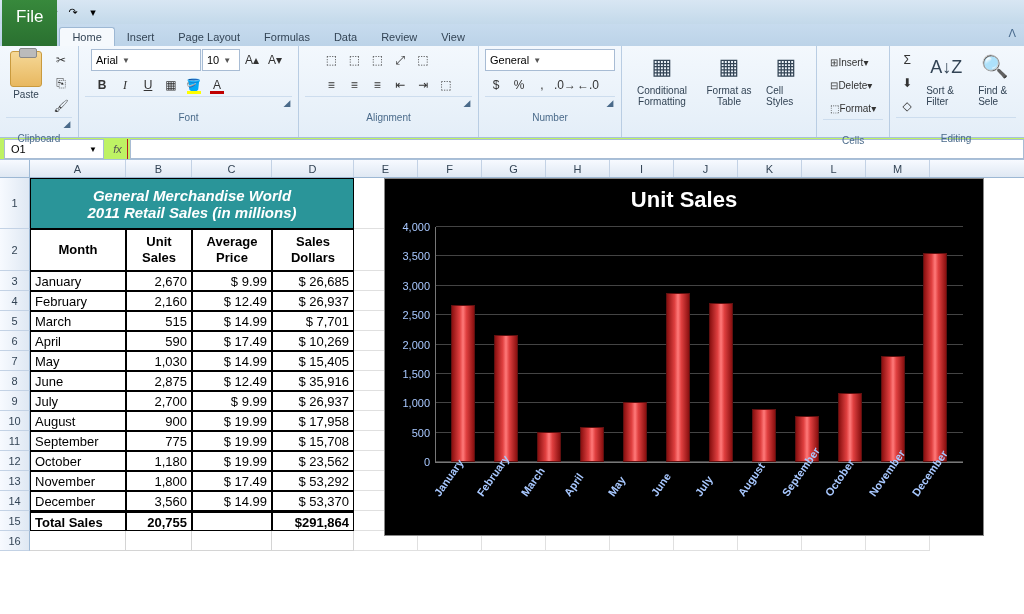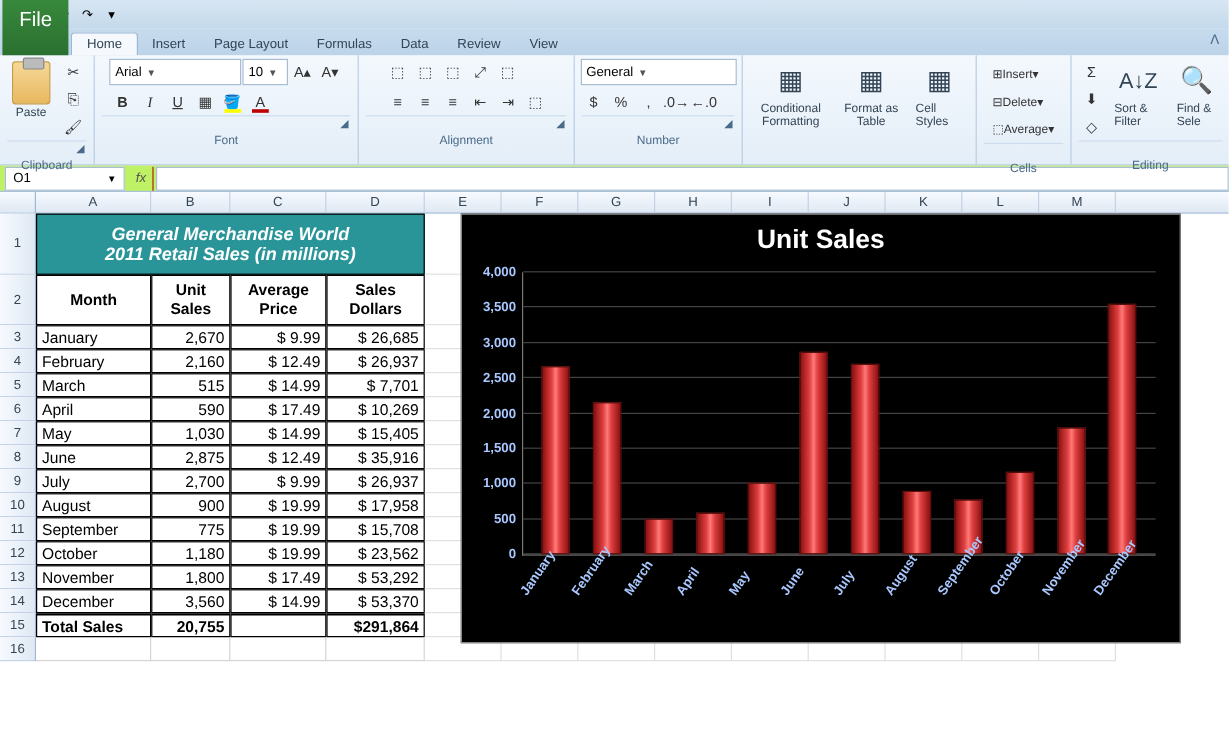--- a/index.html
+++ b/index.html
@@ -61,21 +61,21 @@
 .hdr-cell{font-weight:bold;text-align:center;border:1px solid #000;display:flex;align-items:center;justify-content:center;white-space:normal;line-height:1.2}
 .data-cell{border:1px solid #000;font-family:Arial,sans-serif;font-size:13px}
 .num{text-align:right}
 .total-row .data-cell{font-weight:bold;border-top:2px solid #000}
 
 
 .chart{position:absolute;left:384px;top:18px;width:600px;height:358px;background:#000;border:1px solid #888}
 .chart-title{color:#fff;text-align:center;font-size:22px;font-weight:bold;padding:8px 0 4px}
 .plot{position:absolute;left:50px;top:48px;right:20px;bottom:72px;border-left:1px solid #777;border-bottom:1px solid #777}
 .gridline{position:absolute;left:0;right:0;border-top:1px solid #444}
-.ylab{position:absolute;right:100%;color:#a8c8ff;font-size:11px;font-weight:bold;transform:translateY(-50%);padding-right:6px}
+.ylab{position:absolute;right:100%;color:#a8c8ff;font-size:11px;font-weight:normal;transform:translateY(-50%);padding-right:6px}
 .bars{position:absolute;left:6px;right:6px;top:0;bottom:0;display:flex;align-items:flex-end;justify-content:space-around}
 .bar{width:24px;background:linear-gradient(90deg,#8a1010 0%,#e04040 35%,#ff7a7a 50%,#e04040 65%,#8a1010 100%);border:1px solid #601010}
 .xlabels{position:absolute;left:56px;right:20px;bottom:6px;height:60px;display:flex;justify-content:space-around}
 .xlab{color:#a8c8ff;font-size:11px;font-weight:bold;transform:rotate(-55deg);transform-origin:center;white-space:nowrap;width:24px}
 
 .clipboard-ico{width:32px;height:36px;background:linear-gradient(#f5d897,#e8b860);border:1px solid #c99a3e;border-radius:3px;position:relative}
 .clipboard-ico:before{content:'';position:absolute;top:-4px;left:8px;width:16px;height:8px;background:#bbb;border:1px solid #888;border-radius:2px}
 </style>
 </head>
 <body>
@@ -196,21 +196,21 @@
           <div class="ico">▦</div>
           <span style="white-space:normal;width:40px;text-align:left">Cell Styles</span>
         </div>
     </div>
   </div>
 
   <div class="group">
     <div class="group-body" style="flex-direction:column;gap:1px;padding-top:2px">
       <span class="small-btn" style="width:auto;padding:0 6px;font-size:10px">⊞ <span>Insert</span> ▾</span>
       <span class="small-btn" style="width:auto;padding:0 6px;font-size:10px">⊟ <span>Delete</span> ▾</span>
-      <span class="small-btn" style="width:auto;padding:0 6px;font-size:10px">⬚ <span>Average</span> ▾</span>
+      <span class="small-btn" style="width:auto;padding:0 6px;font-size:10px">⬚ <span>Format</span> ▾</span>
     </div>
     <div class="group-label">Cells</div>
   </div>
 
   <div class="group" style="border-right:none">
     <div class="group-body">
       <div style="display:flex;flex-direction:column;gap:1px">
         <span class="small-btn">Σ</span>
         <span class="small-btn">⬇</span>
         <span class="small-btn">◇</span>

